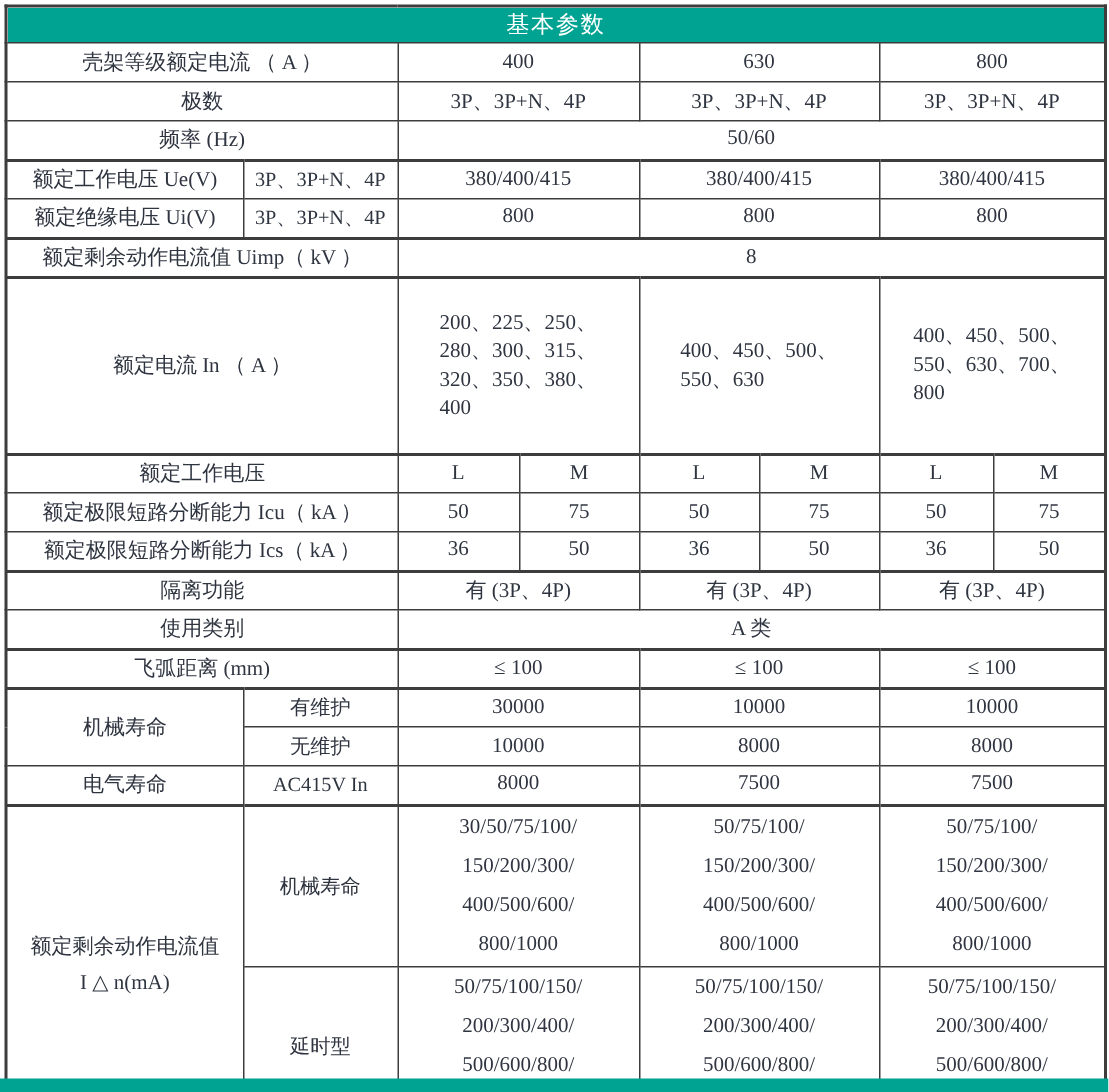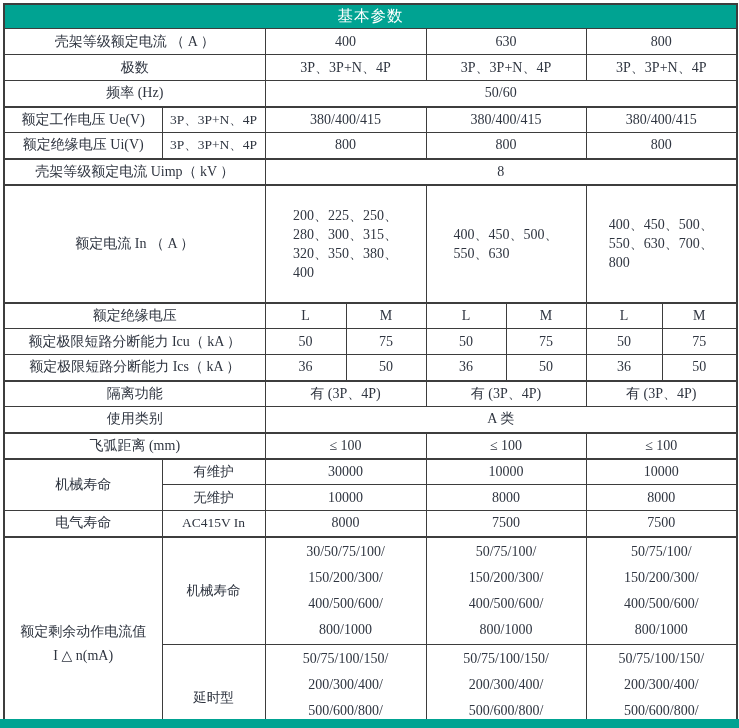--- a/index.html
+++ b/index.html
@@ -111,21 +111,21 @@
 
   <tr>
     <td>额定绝缘电压 Ui(V)</td>
     <td class="sub">3P、3P+N、4P</td>
     <td colspan="2">800</td>
     <td colspan="2">800</td>
     <td colspan="2">800</td>
   </tr>
 
   <tr class="sep">
-    <td colspan="2">壳架等级额定电流 Uimp（ kV ）</td>
+    <td colspan="2">额定剩余动作电流值 Uimp（ kV ）</td>
     <td colspan="6">8</td>
   </tr>
 
   <tr class="sep row-in">
     <td colspan="2">额定电流 In （ A ）</td>
     <td colspan="2" class="list">
       <div class="inner">200、225、250、
 280、300、315、
 320、350、380、
 400</div>
@@ -135,21 +135,21 @@
 550、630</div>
     </td>
     <td colspan="2" class="list">
       <div class="inner">400、450、500、
 550、630、700、
 800</div>
     </td>
   </tr>
 
   <tr class="sep">
-    <td colspan="2">额定绝缘电压</td>
+    <td colspan="2">额定工作电压</td>
     <td>L</td>
     <td>M</td>
     <td>L</td>
     <td>M</td>
     <td>L</td>
     <td>M</td>
   </tr>
 
   <tr>
     <td colspan="2">额定极限短路分断能力 Icu（ kA ）</td>

